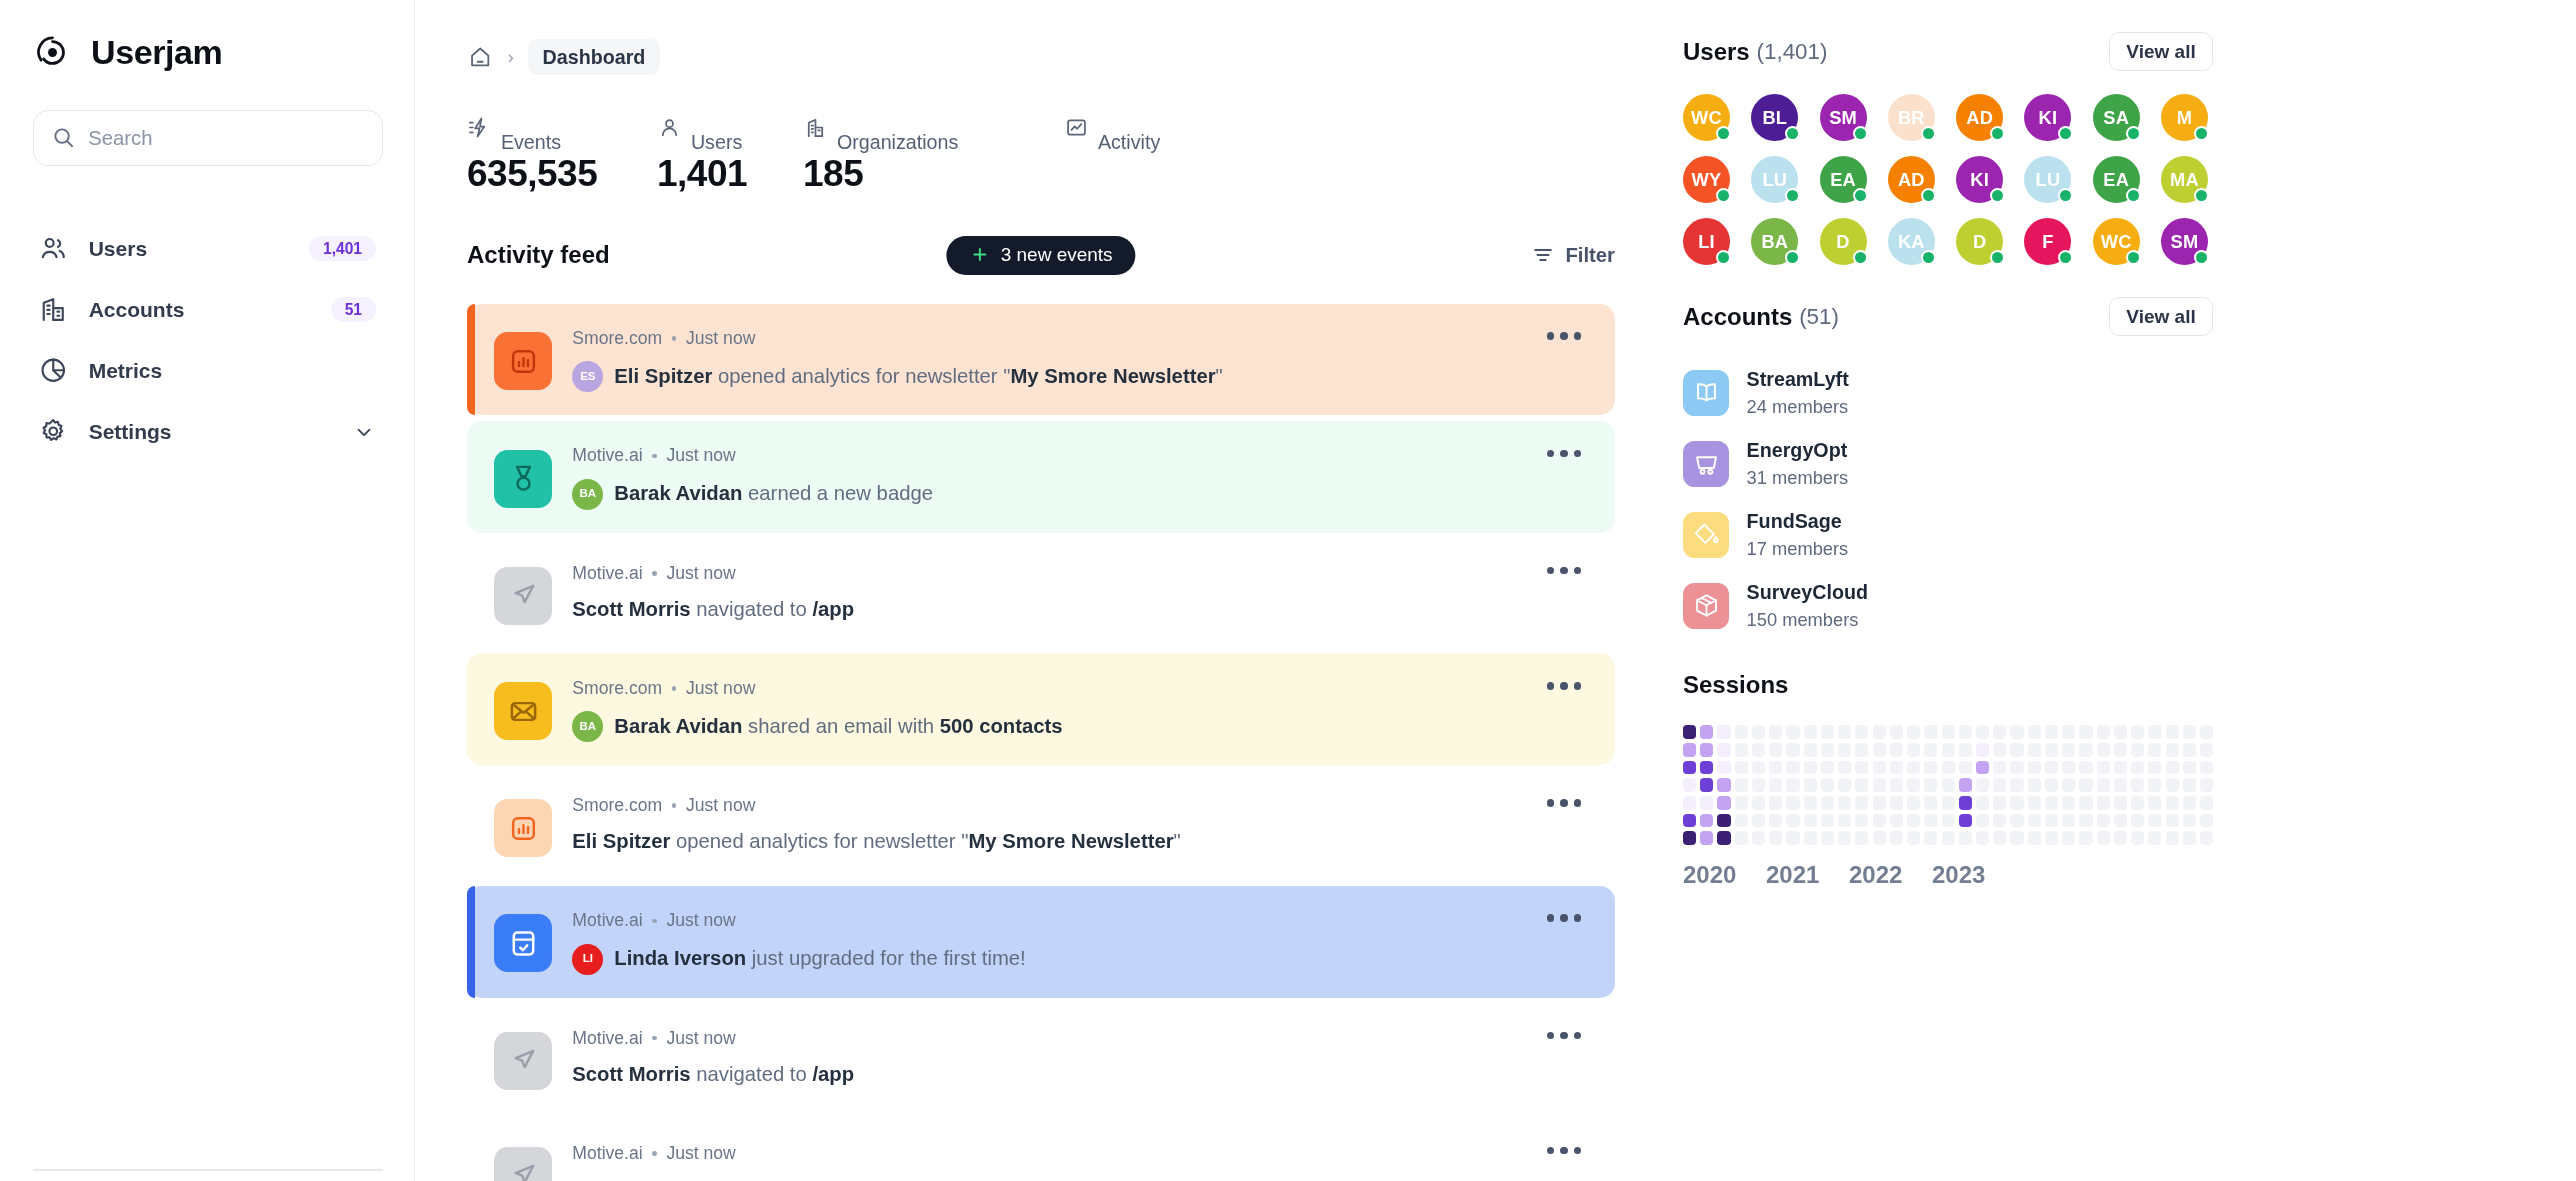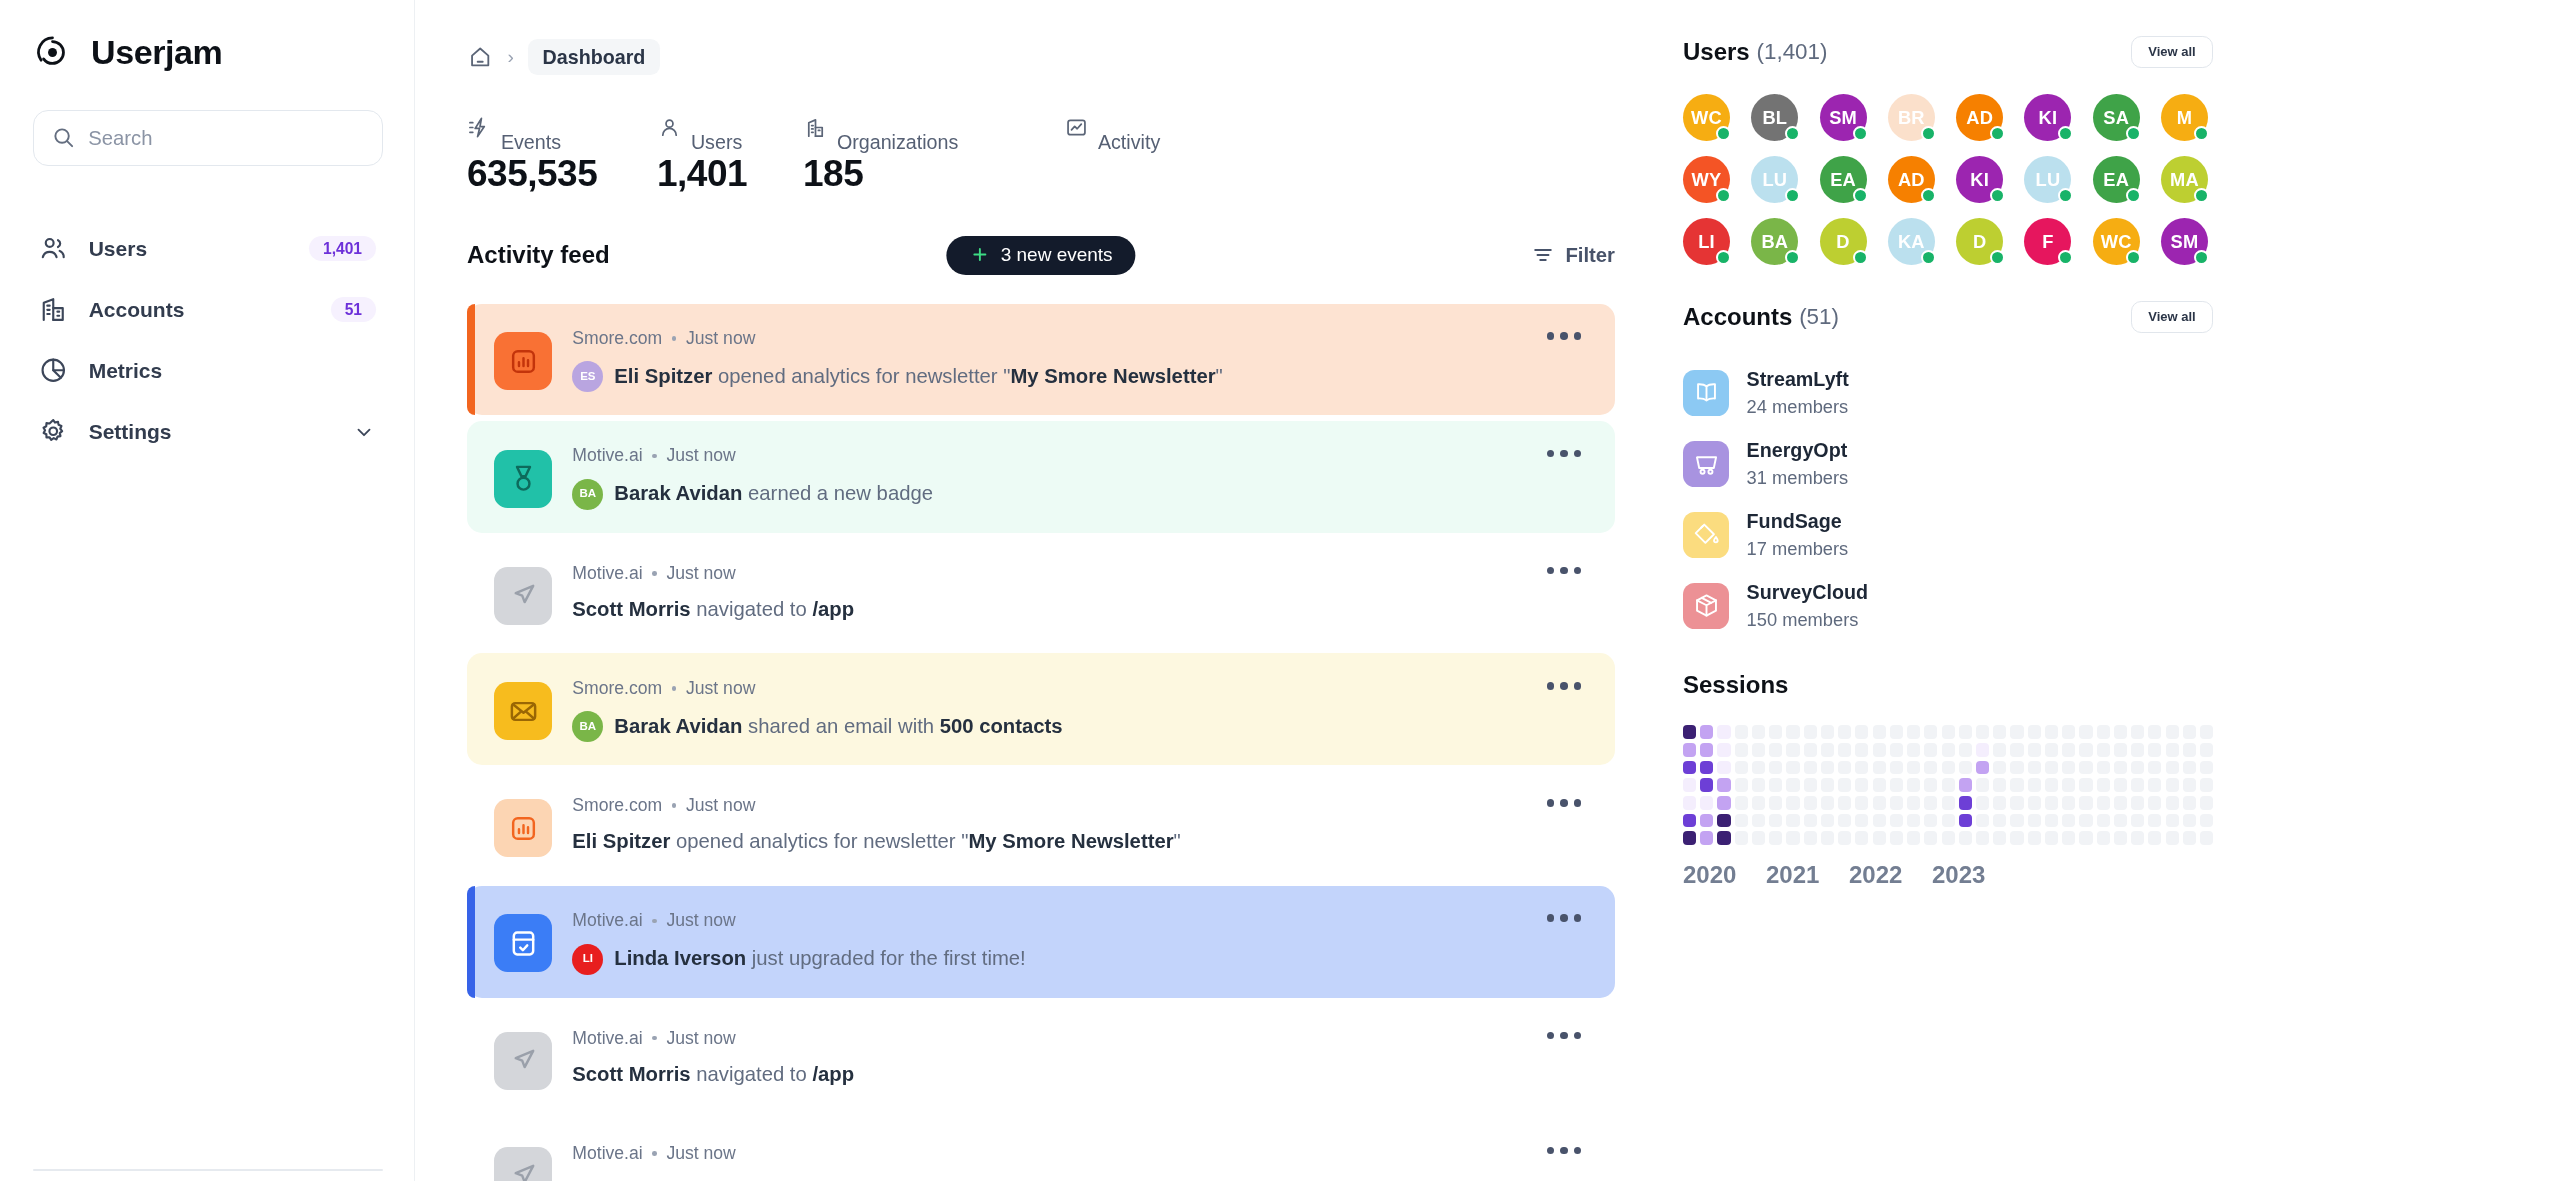--- a/index.html
+++ b/index.html
@@ -126,21 +126,21 @@
   
   .rightpanel {
     width: 596px; flex: 0 0 596px; height: 1182px;
     padding: 31px 39px 0 27px; background: #fff;
   }
   .panel-head { display: flex; align-items: center; height: 41px; }
   .panel-title { font-size: 24px; font-weight: 700; color: #0d1117; }
   .panel-count { font-size: 22.4px; font-weight: 400; color: #5f6a7e; margin-left: 6.8px; }
   .viewall {
     margin-left: auto; border: 1.4px solid #e1e6ec; border-radius: 10.2px;
-    padding: 7.5px 16.3px; font-size: 13px; font-weight: 600; color: #2b3547;
+    padding: 7.5px 16.3px; font-size: 19px; font-weight: 600; color: #2b3547;
     cursor: pointer; background: #fff;
   }
 
   .avatar-grid {
     display: grid; grid-template-columns: repeat(8, 1fr);
     gap: 15px 16.3px; margin-top: 22px;
   }
   .avatar-wrap { position: relative; width: 47px; height: 47px; }
   .avatar {
     width: 47px; height: 47px; border-radius: 50%;
@@ -537,21 +537,21 @@
       <span class="panel-title">Users</span>
       <span class="panel-count">(1,401)</span>
       <button class="viewall">View all</button>
     </div>
     <div class="avatar-grid" id="avatar-grid">
         <div class="avatar-wrap">
           <div class="avatar" style="background:#f6ad12">WC</div>
           <span class="status-dot" style="background:#18b368"></span>
         </div>
         <div class="avatar-wrap">
-          <div class="avatar" style="background:#737373">BL</div>
+          <div class="avatar" style="background:#4c1d95">BL</div>
           <span class="status-dot" style="background:#18b368"></span>
         </div>
         <div class="avatar-wrap">
           <div class="avatar" style="background:#9c25b0">SM</div>
           <span class="status-dot" style="background:#18b368"></span>
         </div>
         <div class="avatar-wrap">
           <div class="avatar" style="background:#fbe0cb">BR</div>
           <span class="status-dot" style="background:#18b368"></span>
         </div>

